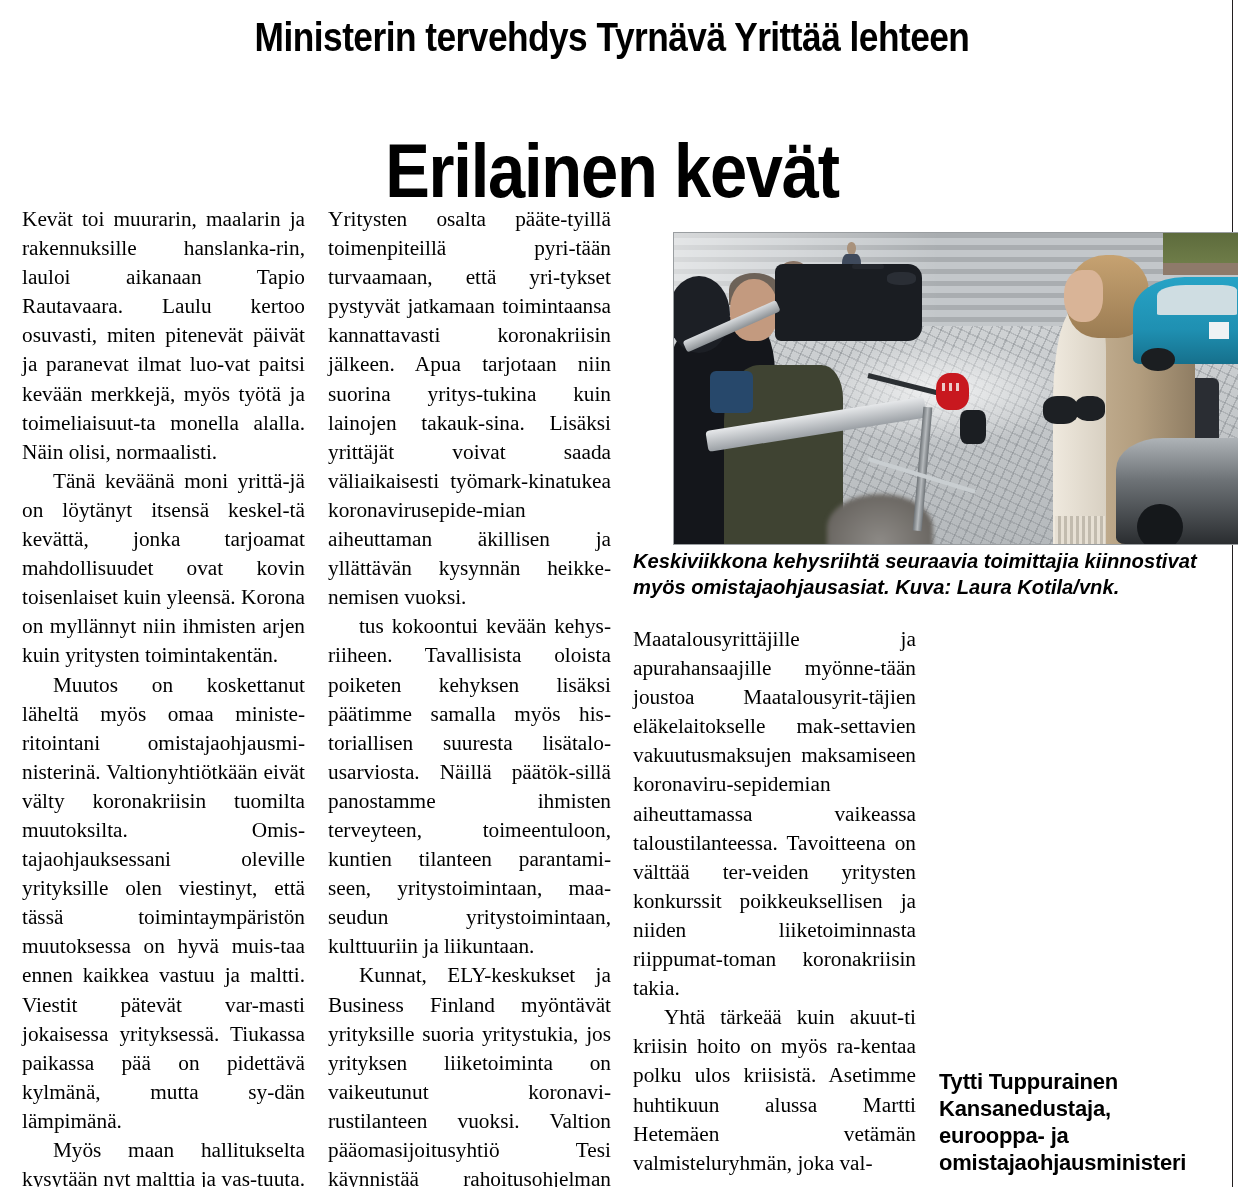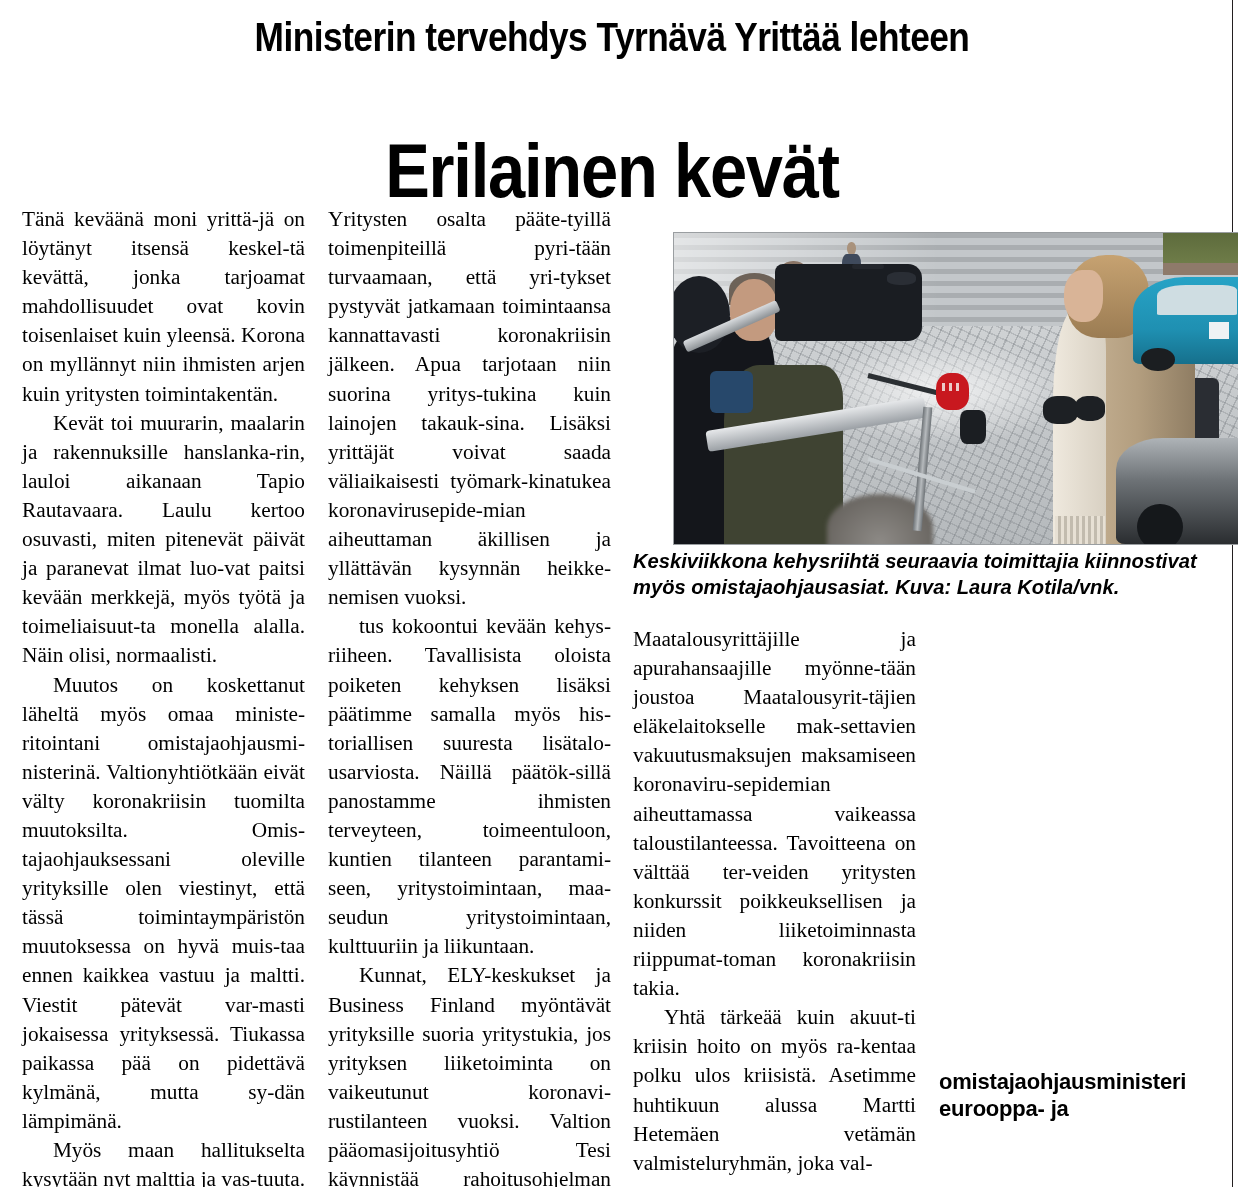--- a/index.html
+++ b/index.html
@@ -472,36 +472,38 @@
     </div>
   </div>
 </figure>
 
 <figcaption class="caption">
   <span>Keskiviikkona kehysriihtä seuraavia toimittajia kiinnostivat</span>
   <span class="last">myös omistajaohjausasiat. Kuva: Laura Kotila/vnk.</span>
 </figcaption>
 
 <div class="col" id="col1">
+  <p>Kevät toi muurarin, maalarin ja rakennuksille hanslanka-rin, lauloi aikanaan Tapio Rautavaara. Laulu kertoo osuvasti, miten pitenevät päivät ja paranevat ilmat luo-vat paitsi kevään merkkejä, myös työtä ja toimeliaisuut-ta monella alalla. Näin olisi, normaalisti.</p>
   <p>Tänä keväänä moni yrittä-jä on löytänyt itsensä keskel-tä kevättä, jonka tarjoamat mahdollisuudet ovat kovin toisenlaiset kuin yleensä. Korona on myllännyt niin ihmisten arjen kuin yritysten toimintakentän.</p>
-  <p>Kevät toi muurarin, maalarin ja rakennuksille hanslanka-rin, lauloi aikanaan Tapio Rautavaara. Laulu kertoo osuvasti, miten pitenevät päivät ja paranevat ilmat luo-vat paitsi kevään merkkejä, myös työtä ja toimeliaisuut-ta monella alalla. Näin olisi, normaalisti.</p>
   <p>Muutos on koskettanut läheltä myös omaa ministe-ritointani omistajaohjausmi-nisterinä. Valtionyhtiötkään eivät välty koronakriisin tuomilta muutoksilta. Omis-tajaohjauksessani oleville yrityksille olen viestinyt, että tässä toimintaympäristön muutoksessa on hyvä muis-taa ennen kaikkea vastuu ja maltti. Viestit pätevät var-masti jokaisessa yrityksessä. Tiukassa paikassa pää on pidettävä kylmänä, mutta sy-dän lämpimänä.</p>
   <p>Myös maan hallitukselta kysytään nyt malttia ja vas-tuuta. Ennen pääsiäistä halli-</p>
 </div>
 
 <div class="col" id="col2">
   <p>Yritysten osalta pääte-tyillä toimenpiteillä pyri-tään turvaamaan, että yri-tykset pystyvät jatkamaan toimintaansa kannattavasti koronakriisin jälkeen. Apua tarjotaan niin suorina yritys-tukina kuin lainojen takauk-sina. Lisäksi yrittäjät voivat saada väliaikaisesti työmark-kinatukea koronavirusepide-mian aiheuttaman äkillisen ja yllättävän kysynnän heikke-nemisen vuoksi.</p>
   <p>tus kokoontui kevään kehys-riiheen. Tavallisista oloista poiketen kehyksen lisäksi päätimme samalla myös his-toriallisen suuresta lisätalo-usarviosta. Näillä päätök-sillä panostamme ihmisten terveyteen, toimeentuloon, kuntien tilanteen parantami-seen, yritystoimintaan, maa-seudun yritystoimintaan, kulttuuriin ja liikuntaan.</p>
   <p>Kunnat, ELY-keskukset ja Business Finland myöntävät yrityksille suoria yritystukia, jos yrityksen liiketoiminta on vaikeutunut koronavi-rustilanteen vuoksi. Valtion pääomasijoitusyhtiö Tesi käynnistää rahoitusohjelman koronaviruksen vaikutuk-sista tilapäisiin vaikeuksiin joutuneiden keskisuurten</p>
 </div>
 
 <div class="col" id="col3">
   <p>Maatalousyrittäjille ja apurahansaajille myönne-tään joustoa Maatalousyrit-täjien eläkelaitokselle mak-settavien vakuutusmaksujen maksamiseen koronaviru-sepidemian aiheuttamassa vaikeassa taloustilanteessa. Tavoitteena on välttää ter-veiden yritysten konkurssit poikkeuksellisen ja niiden liiketoiminnasta riippumat-toman koronakriisin takia.</p>
   <p>Yhtä tärkeää kuin akuut-ti kriisin hoito on myös ra-kentaa polku ulos kriisistä. Asetimme huhtikuun alussa Martti Hetemäen vetämän valmisteluryhmän, joka val-</p>
 </div>
 
 <div class="col" id="col4">
 </div>
 
 <div class="signature">
+  <div>Tytti Tuppurainen</div>
+  <div>Kansanedustaja,</div>
+  <div>eurooppa- ja</div>
   <div>omistajaohjausministeri</div>
-  <div>eurooppa- ja</div>
 </div>
 
 </body></html>

